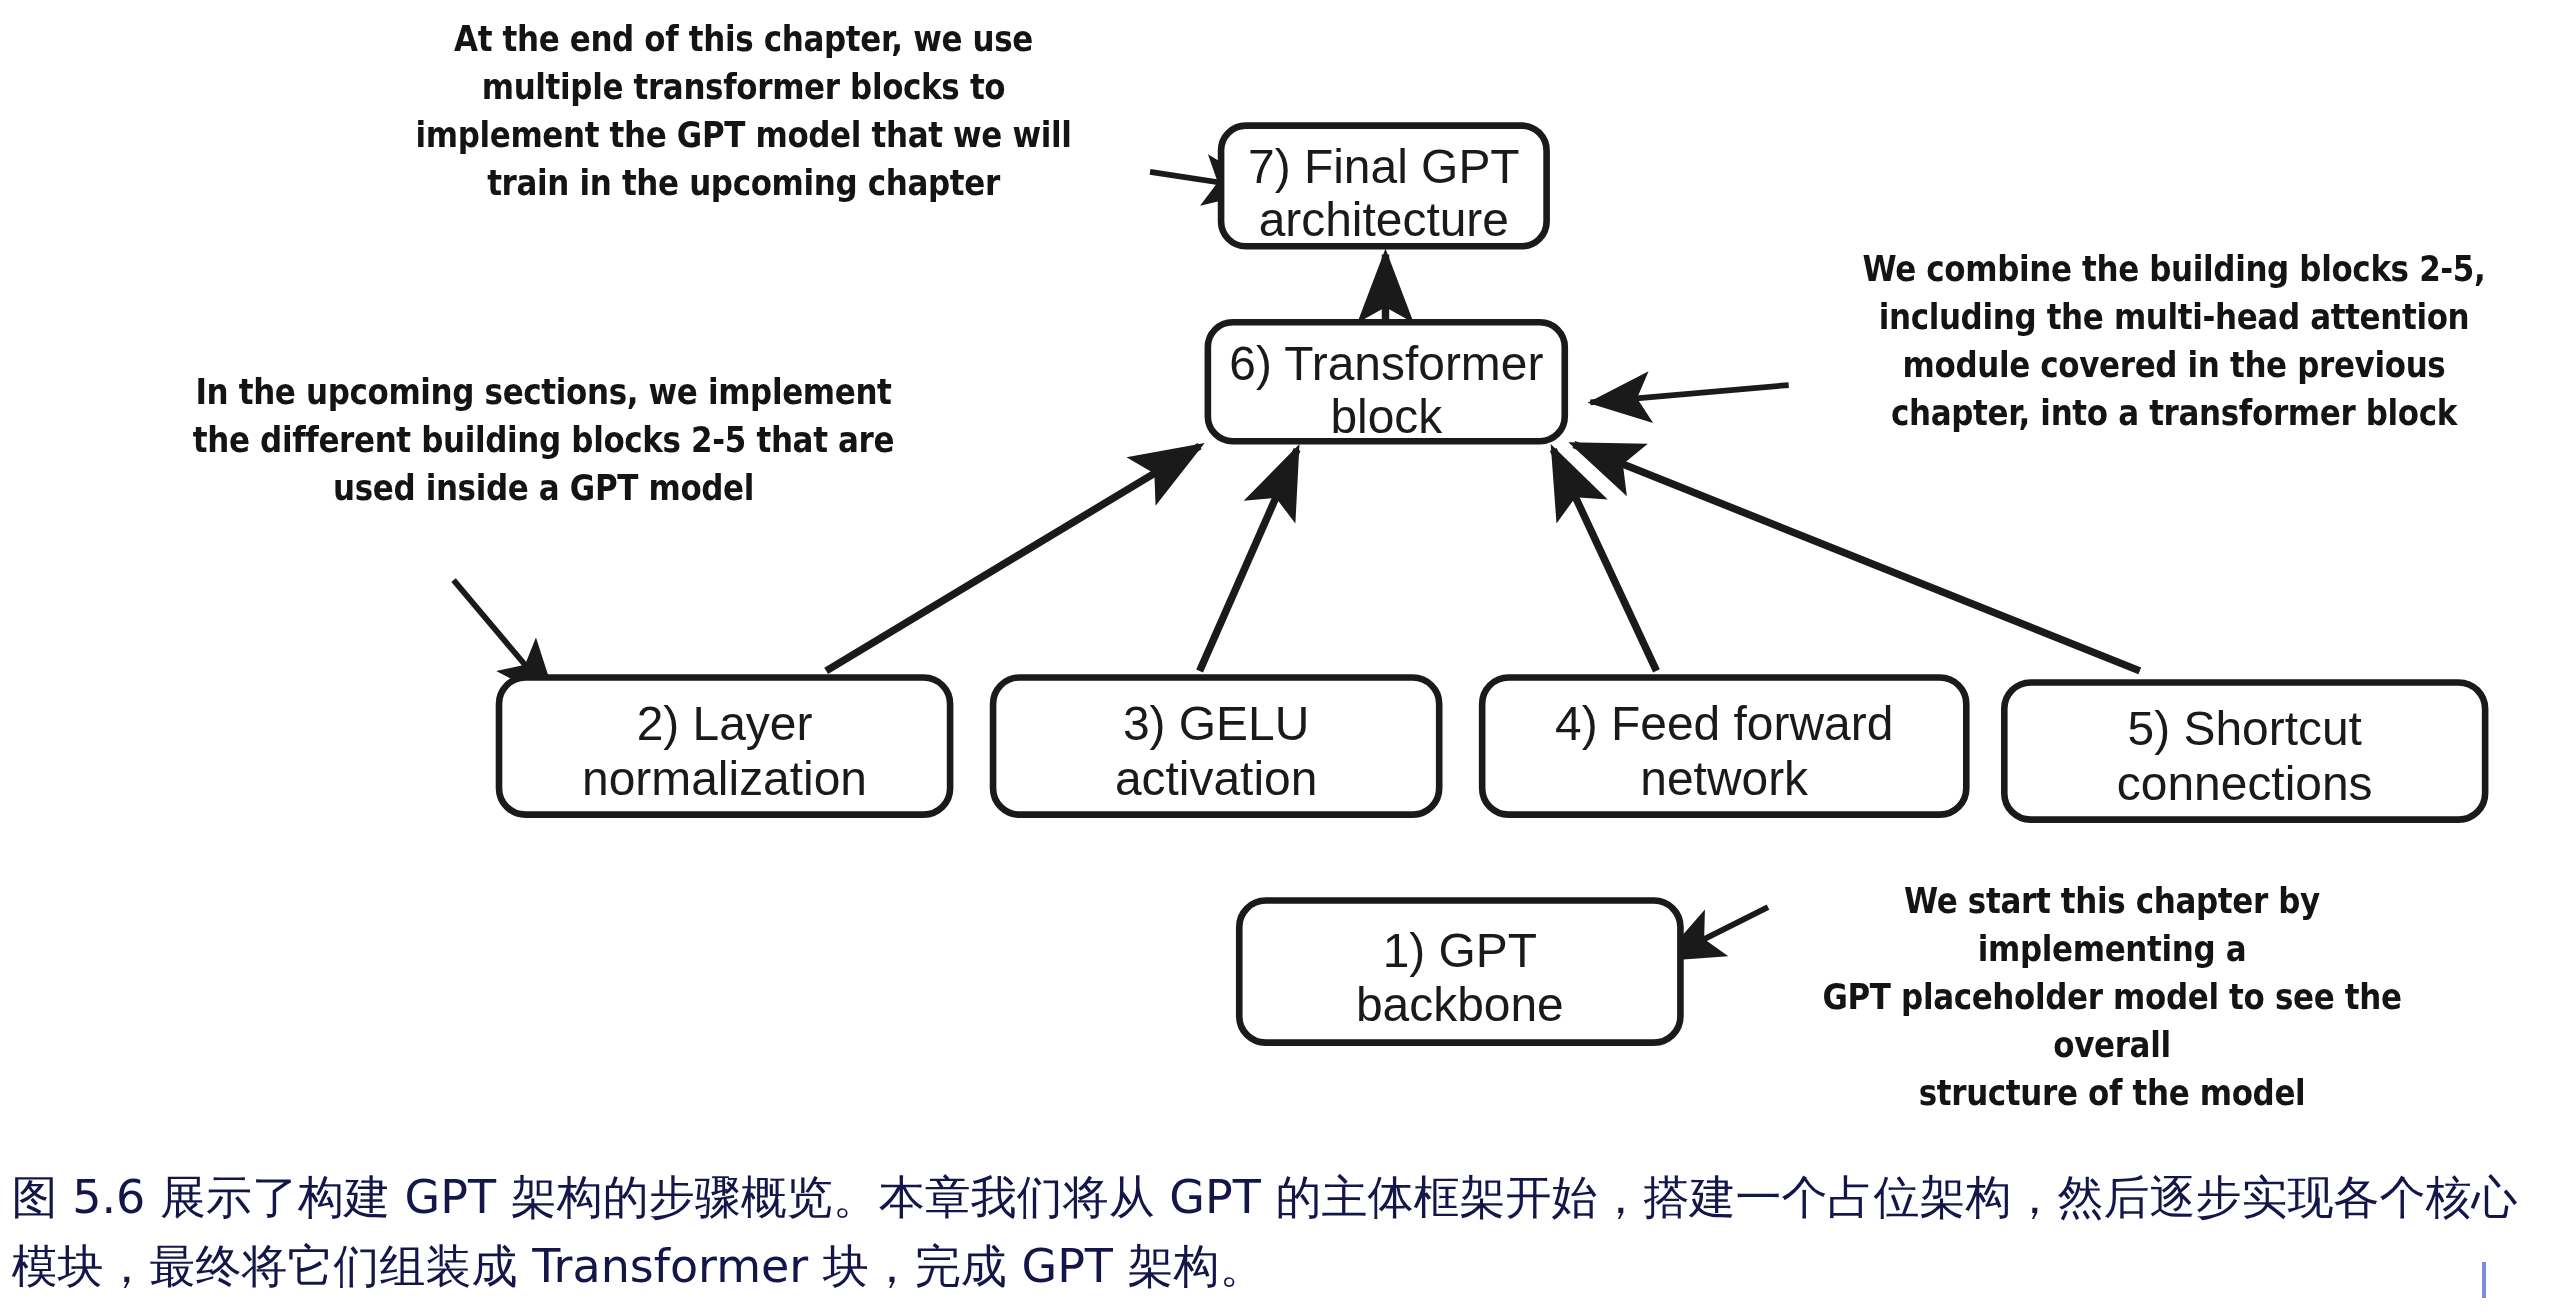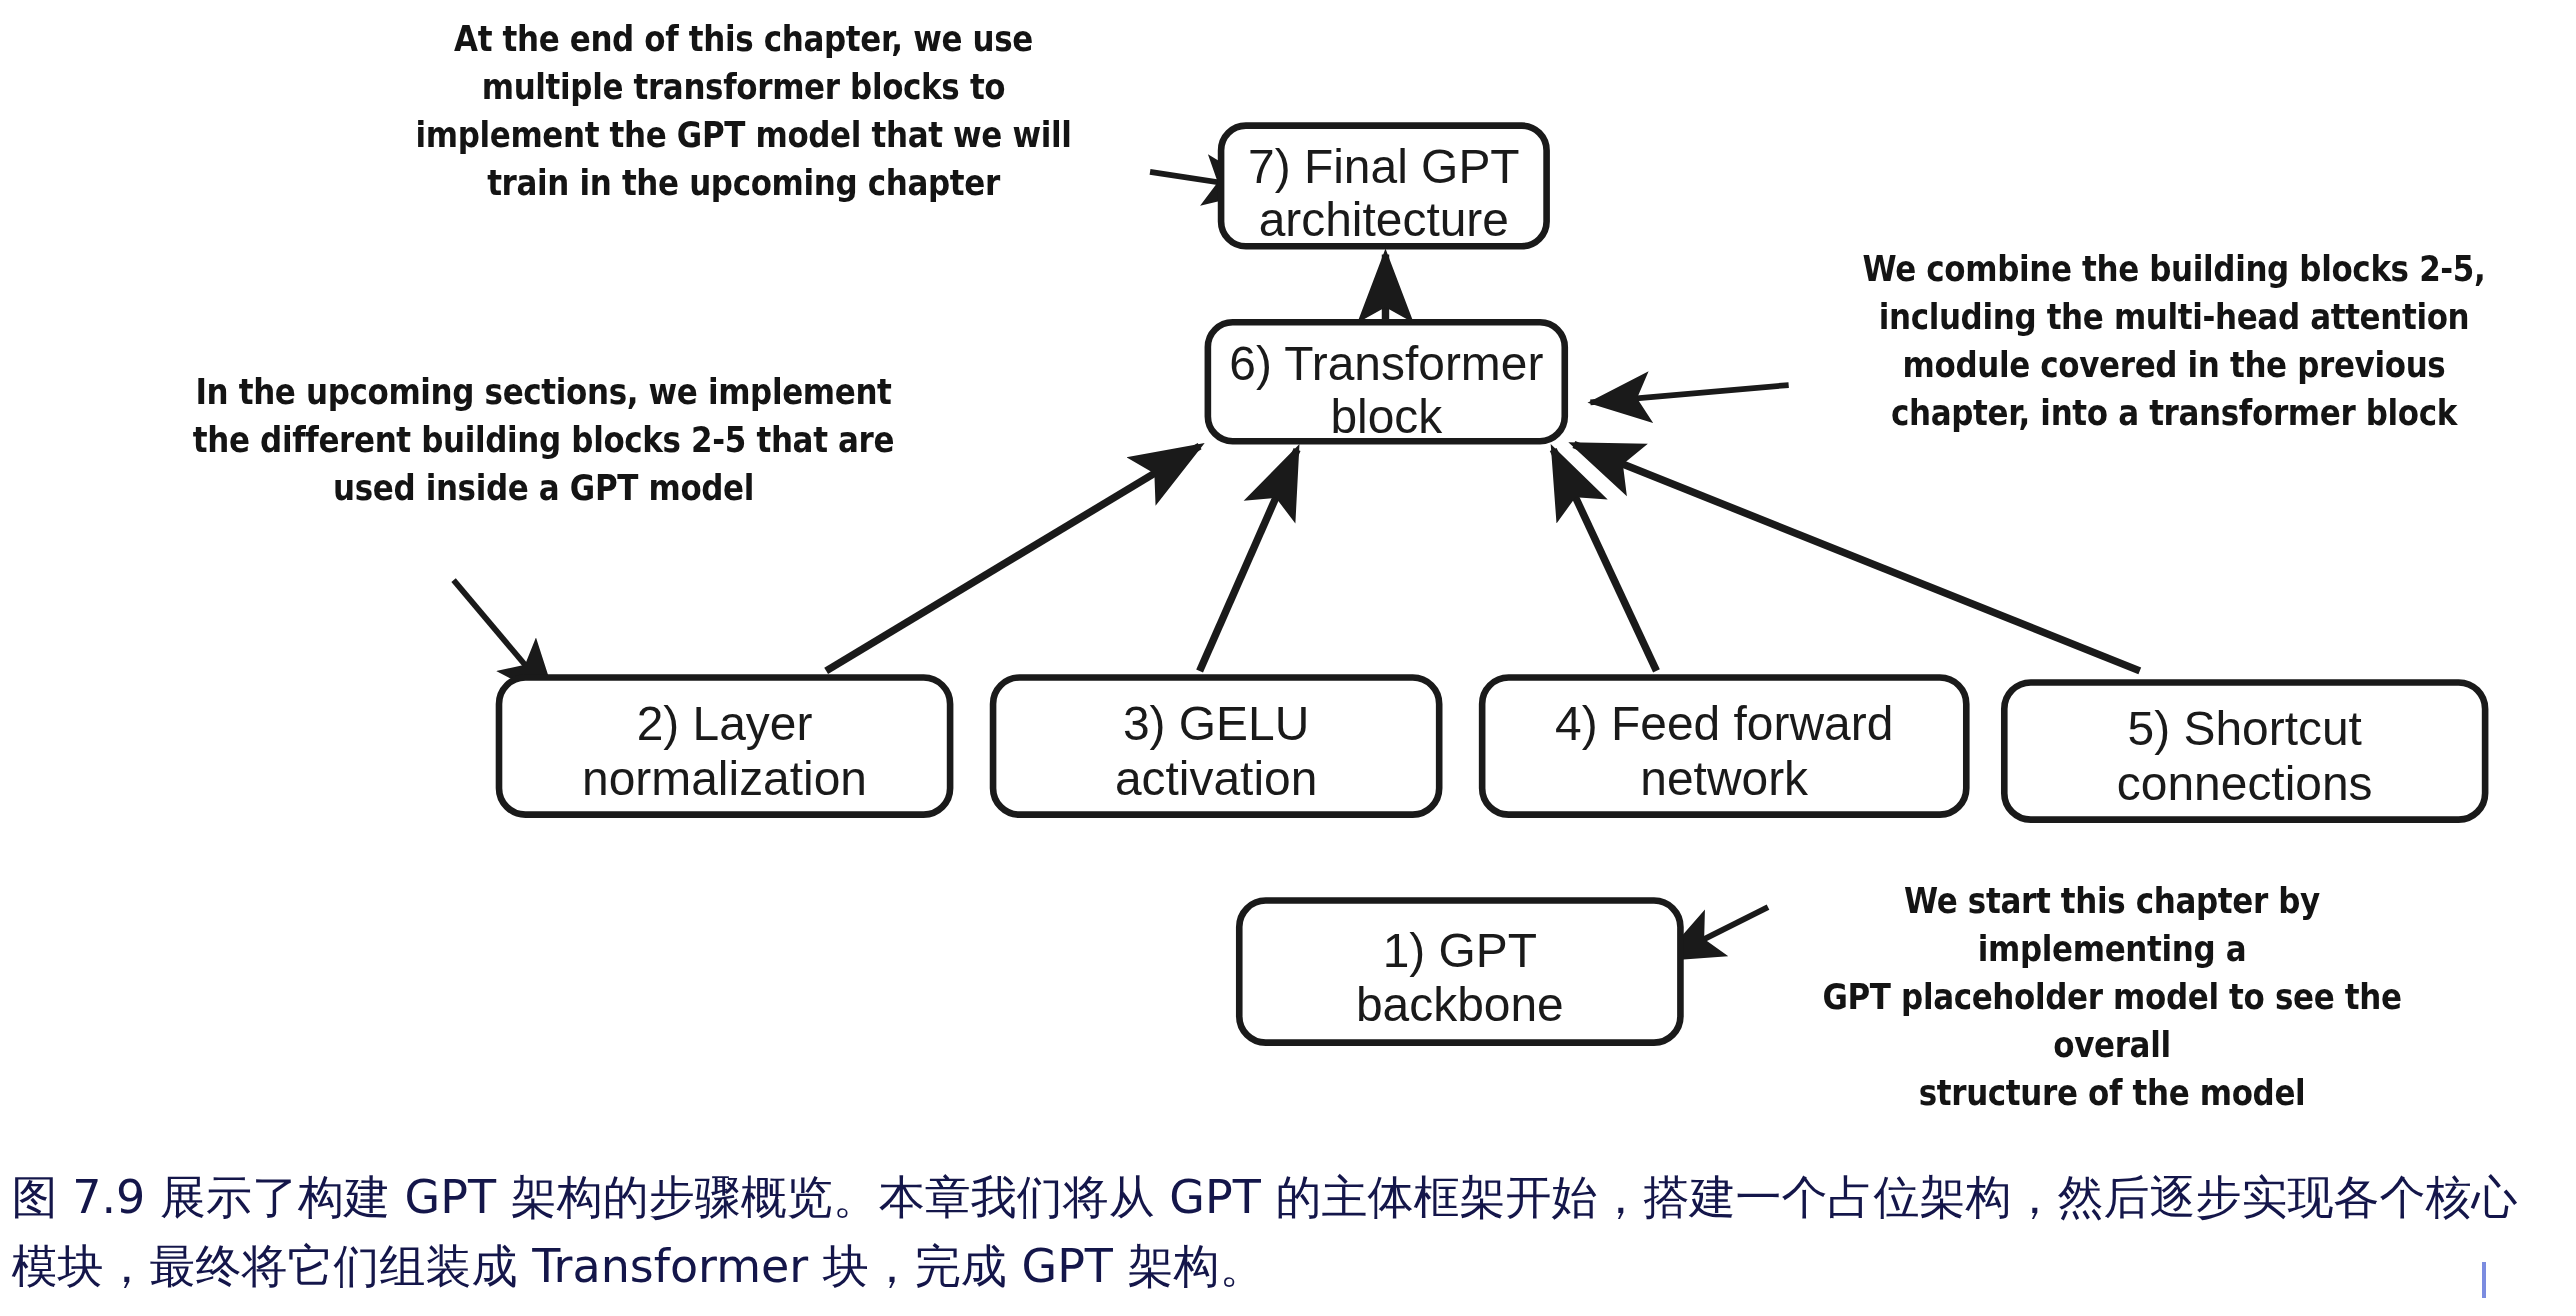--- a/index.html
+++ b/index.html
@@ -159,18 +159,18 @@
   </svg>
 
   <div class="annotation" id="annotation-top">At the end of this chapter, we use<br>multiple transformer blocks to<br>implement the GPT model that we will<br>train in the upcoming chapter</div>
 
   <div class="annotation" id="annotation-left">In the upcoming sections, we implement<br>the different building blocks 2-5 that are<br>used inside a GPT model</div>
 
   <div class="annotation" id="annotation-right">We combine the building blocks 2-5,<br>including the multi-head attention<br>module covered in the previous<br>chapter, into a transformer block</div>
 
   <div class="annotation" id="annotation-bottom">We start this chapter by implementing a<br>GPT placeholder model to see the overall<br>structure of the model</div>
 
-  <div id="caption">图 7.9 展示了构建 GPT 架构的步骤概览。本章我们将从 GPT 的主体框架开始，搭建一个占位架构，然后逐步实现各个核心模块，最终将它们组装成 Transformer 块，完成 GPT 架构。</div>
+  <div id="caption">图 5.6 展示了构建 GPT 架构的步骤概览。本章我们将从 GPT 的主体框架开始，搭建一个占位架构，然后逐步实现各个核心模块，最终将它们组装成 Transformer 块，完成 GPT 架构。</div>
 
   <div id="text-cursor"></div>
 
 </div>
 
 
 </body></html>

